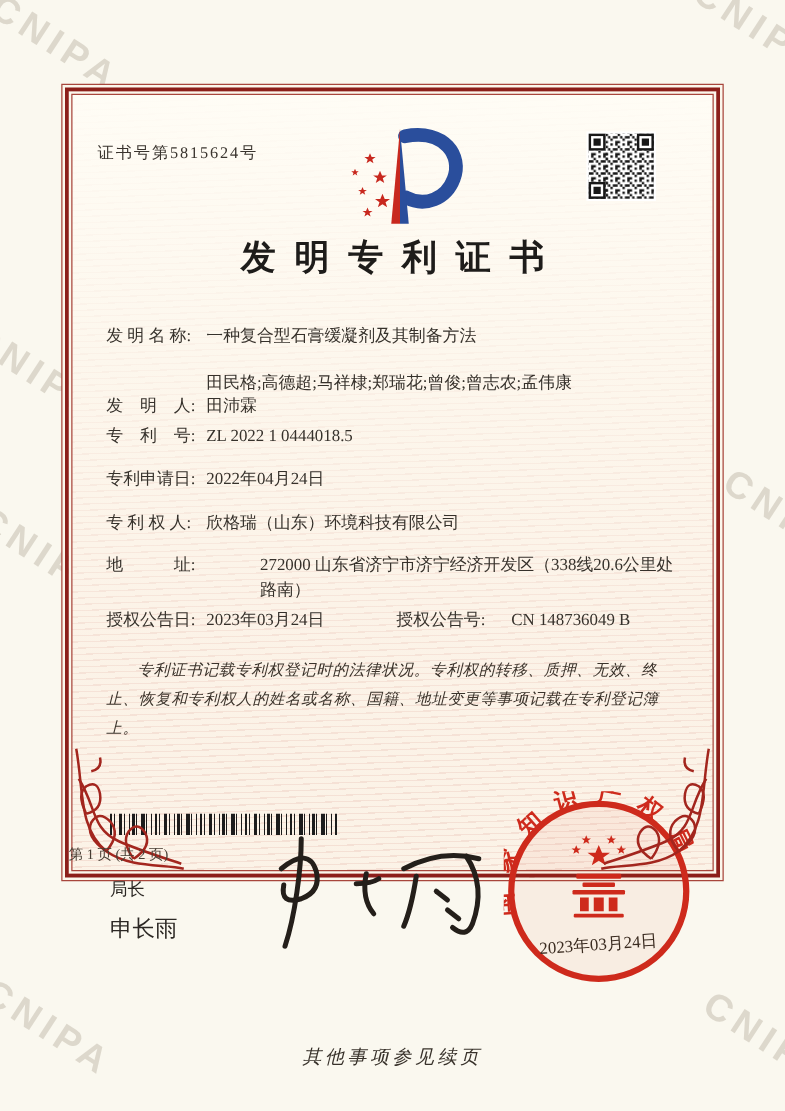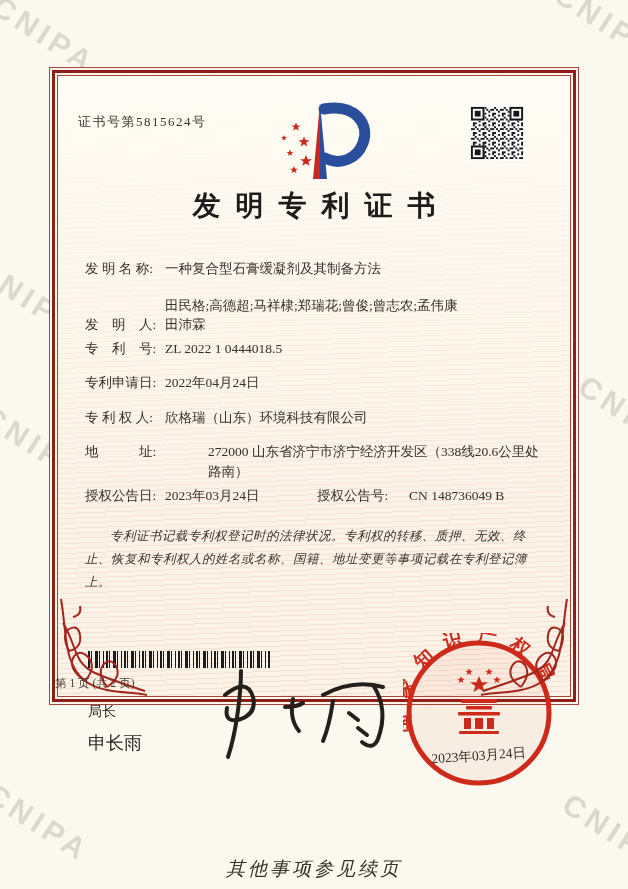--- a/index.html
+++ b/index.html
@@ -38,22 +38,22 @@
                   font-family:"Liberation Sans","DejaVu Sans",sans-serif;}
   .director-name{position:absolute;left:33px;top:658px;font-size:18px;color:#2c2824;
                  font-family:"Liberation Sans","DejaVu Sans",sans-serif;}
   .signature{position:absolute;left:118px;top:592px;width:240px;height:100px;}
   .seal{position:absolute;left:348px;top:560px;width:152px;height:164px;}
   .page-num{position:absolute;left:0;bottom:8px;width:100%;text-align:left;
             font-size:11.5px;color:#473d33;}
   .flourish{position:absolute;bottom:2px;width:92px;height:100px;}
   .flourish.left{left:2px;}
   .flourish.right{right:2px;transform:scaleX(-1);}
-  .footer-note{position:absolute;left:0;top:856px;width:100%;text-align:center;
-               font-size:19px;font-style:italic;letter-spacing:3px;color:#38322b;}
+  .footer-note{position:absolute;left:0;top:836px;width:100%;text-align:center;
+               font-size:15px;font-style:italic;letter-spacing:3px;color:#38322b;}
 </style>
 </head>
 <body>
 
 <div class="page">
 
   <div class="wm" style="left:-14px;top:18px;">CNIPA</div>
   <div class="wm" style="left:548px;top:6px;">CNIPA</div>
   <div class="wm in" style="left:160px;top:120px;">CNIPA</div>
   <div class="wm in" style="left:408px;top:268px;">CNIPA</div>

